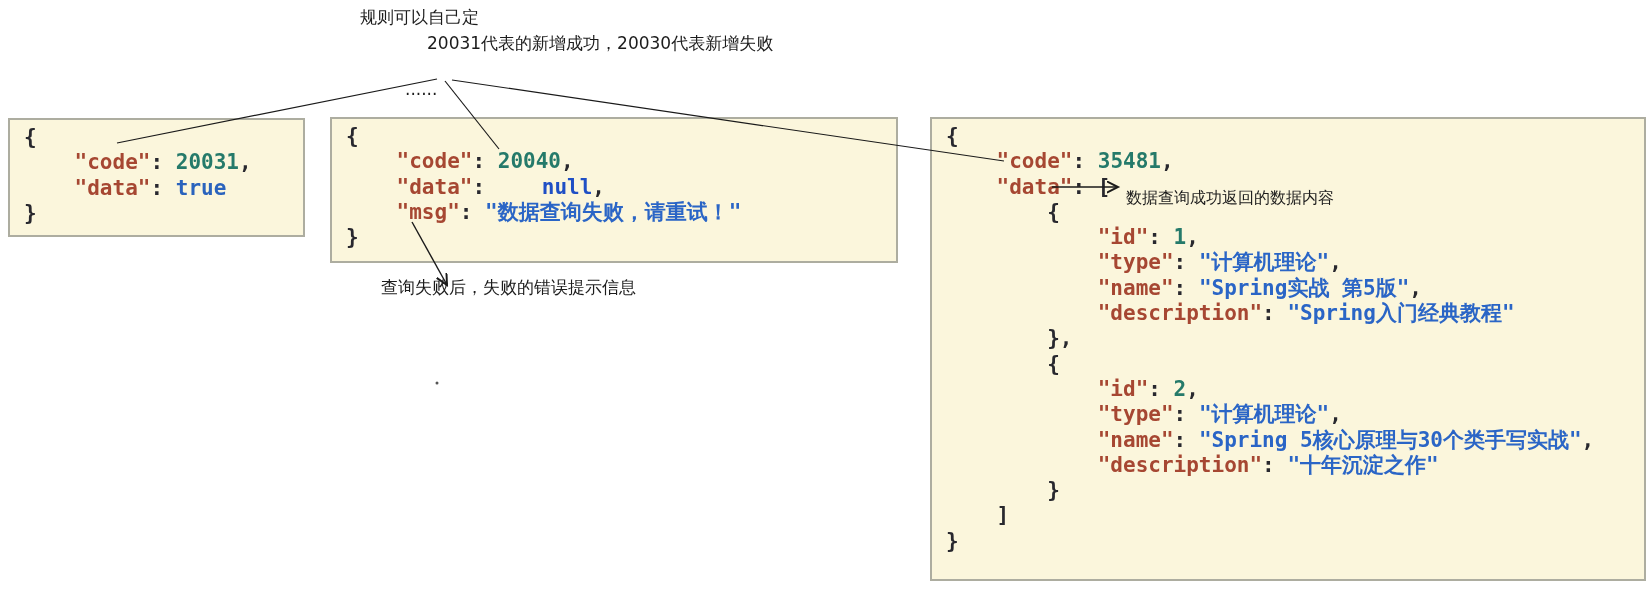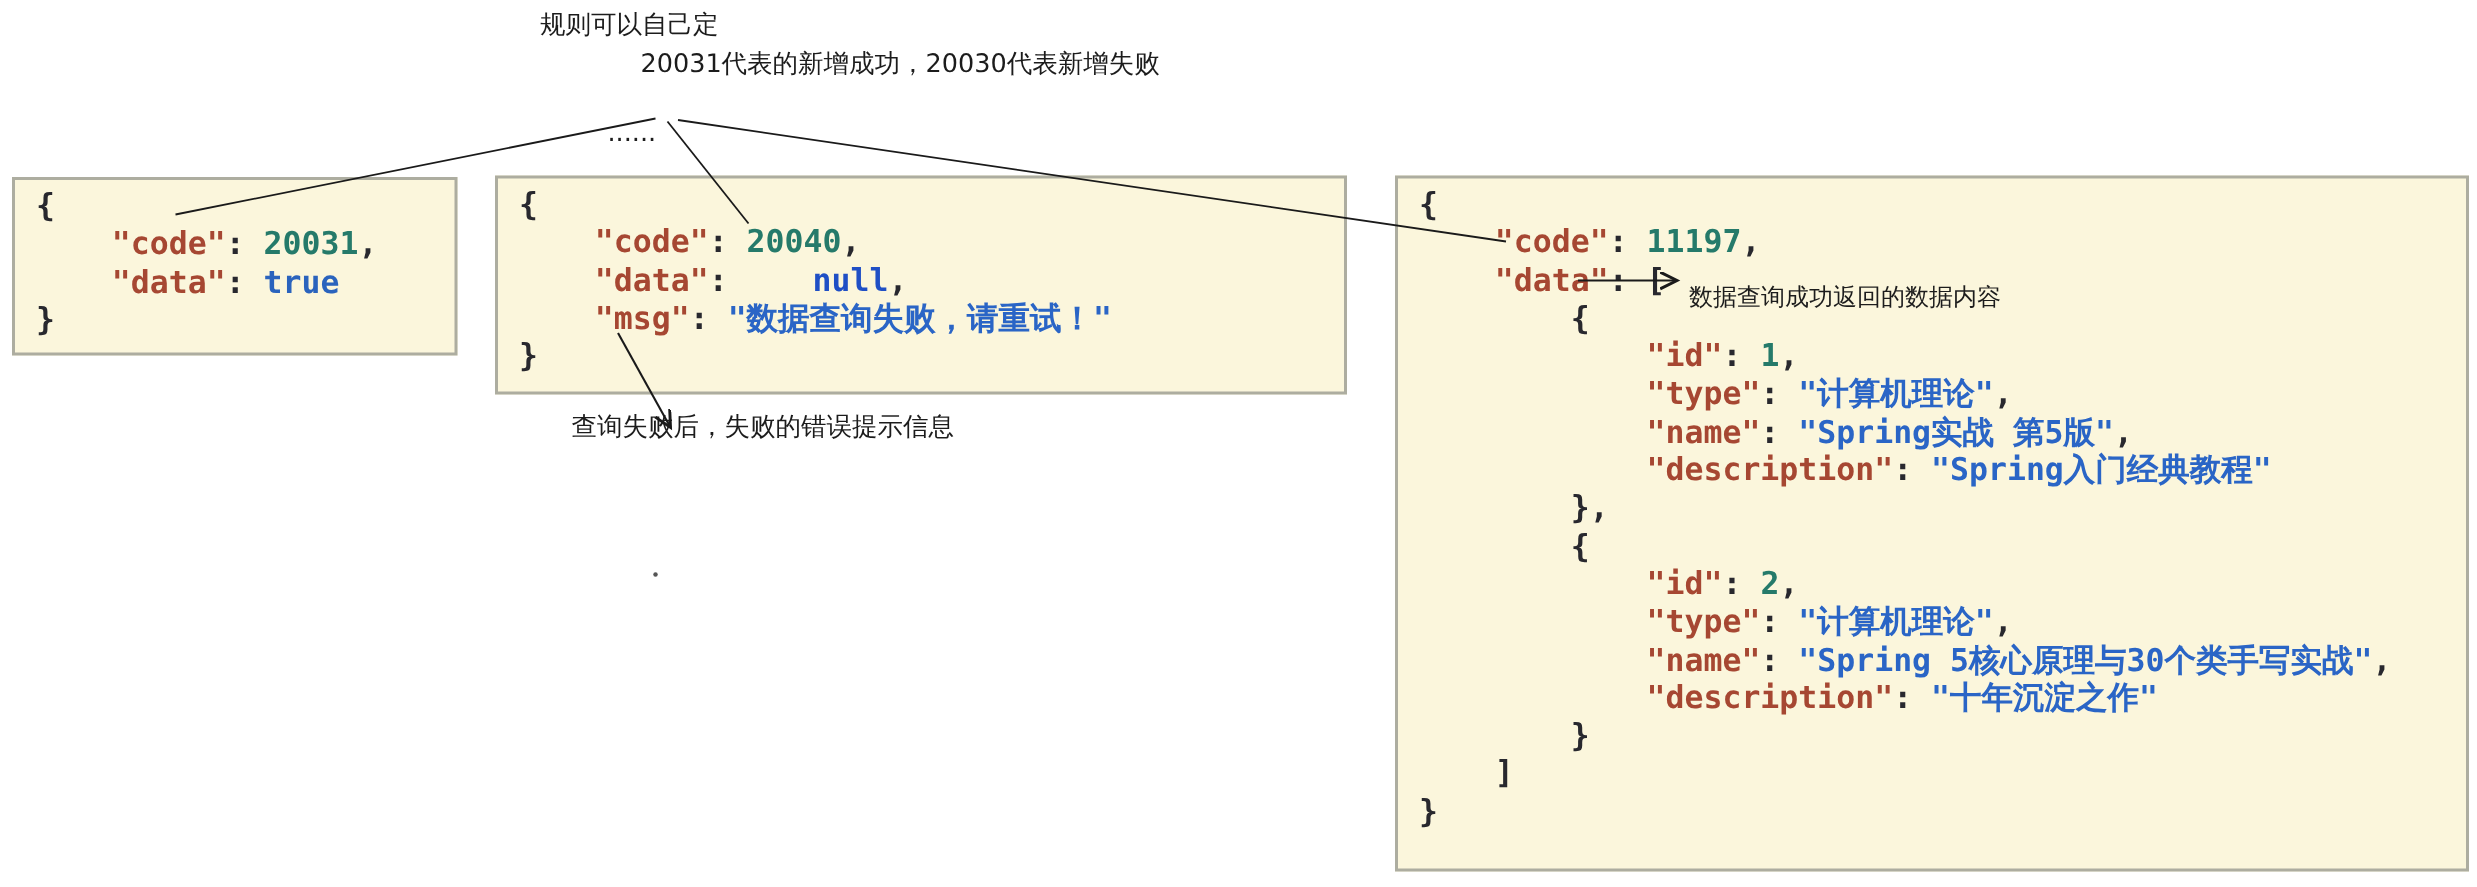--- a/index.html
+++ b/index.html
@@ -51,42 +51,42 @@
         <div class="code-line"><span class="tok-p">    </span><span class="tok-k">"code"</span><span class="tok-p">: </span><span class="tok-n">20040</span><span class="tok-p">,</span></div>
         <div class="code-line"><span class="tok-p">    </span><span class="tok-k">"data"</span><span class="tok-p">: </span><span class="tok-u">null</span><span class="tok-p">,</span></div>
         <div class="code-line"><span class="tok-p">    </span><span class="tok-k">"msg"</span><span class="tok-p">: </span><span class="tok-s">"数据查询失败，请重试！"</span></div>
         <div class="code-line"><span class="tok-p">}</span></div>
       </div>
   </div>
 
   <div class="code-box" style="left:930px;top:117px;width:716px;height:464px;">
     <div>
         <div class="code-line"><span class="tok-p">{</span></div>
-        <div class="code-line"><span class="tok-p">    </span><span class="tok-k">"code"</span><span class="tok-p">: </span><span class="tok-n">11197</span><span class="tok-p">,</span></div>
+        <div class="code-line"><span class="tok-p">    </span><span class="tok-k">"code"</span><span class="tok-p">: </span><span class="tok-n">35481</span><span class="tok-p">,</span></div>
         <div class="code-line"><span class="tok-p">    </span><span class="tok-k">"data"</span><span class="tok-p">: </span><span class="tok-p">[</span></div>
         <div class="code-line"><span class="tok-p">        {</span></div>
         <div class="code-line"><span class="tok-p">            </span><span class="tok-k">"id"</span><span class="tok-p">: </span><span class="tok-n">1</span><span class="tok-p">,</span></div>
         <div class="code-line"><span class="tok-p">            </span><span class="tok-k">"type"</span><span class="tok-p">: </span><span class="tok-s">"计算机理论"</span><span class="tok-p">,</span></div>
         <div class="code-line"><span class="tok-p">            </span><span class="tok-k">"name"</span><span class="tok-p">: </span><span class="tok-s">"Spring实战 第5版"</span><span class="tok-p">,</span></div>
         <div class="code-line"><span class="tok-p">            </span><span class="tok-k">"description"</span><span class="tok-p">: </span><span class="tok-s">"Spring入门经典教程"</span></div>
         <div class="code-line"><span class="tok-p">        },</span></div>
         <div class="code-line"><span class="tok-p">        {</span></div>
         <div class="code-line"><span class="tok-p">            </span><span class="tok-k">"id"</span><span class="tok-p">: </span><span class="tok-n">2</span><span class="tok-p">,</span></div>
         <div class="code-line"><span class="tok-p">            </span><span class="tok-k">"type"</span><span class="tok-p">: </span><span class="tok-s">"计算机理论"</span><span class="tok-p">,</span></div>
         <div class="code-line"><span class="tok-p">            </span><span class="tok-k">"name"</span><span class="tok-p">: </span><span class="tok-s">"Spring 5核心原理与30个类手写实战"</span><span class="tok-p">,</span></div>
         <div class="code-line"><span class="tok-p">            </span><span class="tok-k">"description"</span><span class="tok-p">: </span><span class="tok-s">"十年沉淀之作"</span></div>
         <div class="code-line"><span class="tok-p">        }</span></div>
         <div class="code-line"><span class="tok-p">    ]</span></div>
         <div class="code-line"><span class="tok-p">}</span></div>
       </div>
   </div>
 
   <div class="in-box-note" style="left:1126px;top:188px;">数据查询成功返回的数据内容</div>
 
-  <div class="note" style="left:381px;top:276px;font-family:Liberation Mono, monospace;">查询失败后，失败的错误提示信息</div>
+  <div class="note" style="left:381px;top:276px;">查询失败后，失败的错误提示信息</div>
 
   <svg class="overlay" width="1651" height="591" viewBox="0 0 1651 591">
     <defs>
       <marker id="arw" markerWidth="12" markerHeight="12" refX="8" refY="4" orient="auto">
         <path d="M0,0 L8,4 L0,8" fill="none" stroke="#1a1a1a" stroke-width="1.4"></path>
       </marker>
     </defs>
     <line x1="437" y1="79" x2="117" y2="143" stroke="#1a1a1a" stroke-width="1.2"></line>
     <line x1="445" y1="81" x2="499" y2="149" stroke="#1a1a1a" stroke-width="1.2"></line>
     <line x1="452" y1="80" x2="1004" y2="161" stroke="#1a1a1a" stroke-width="1.2"></line>

